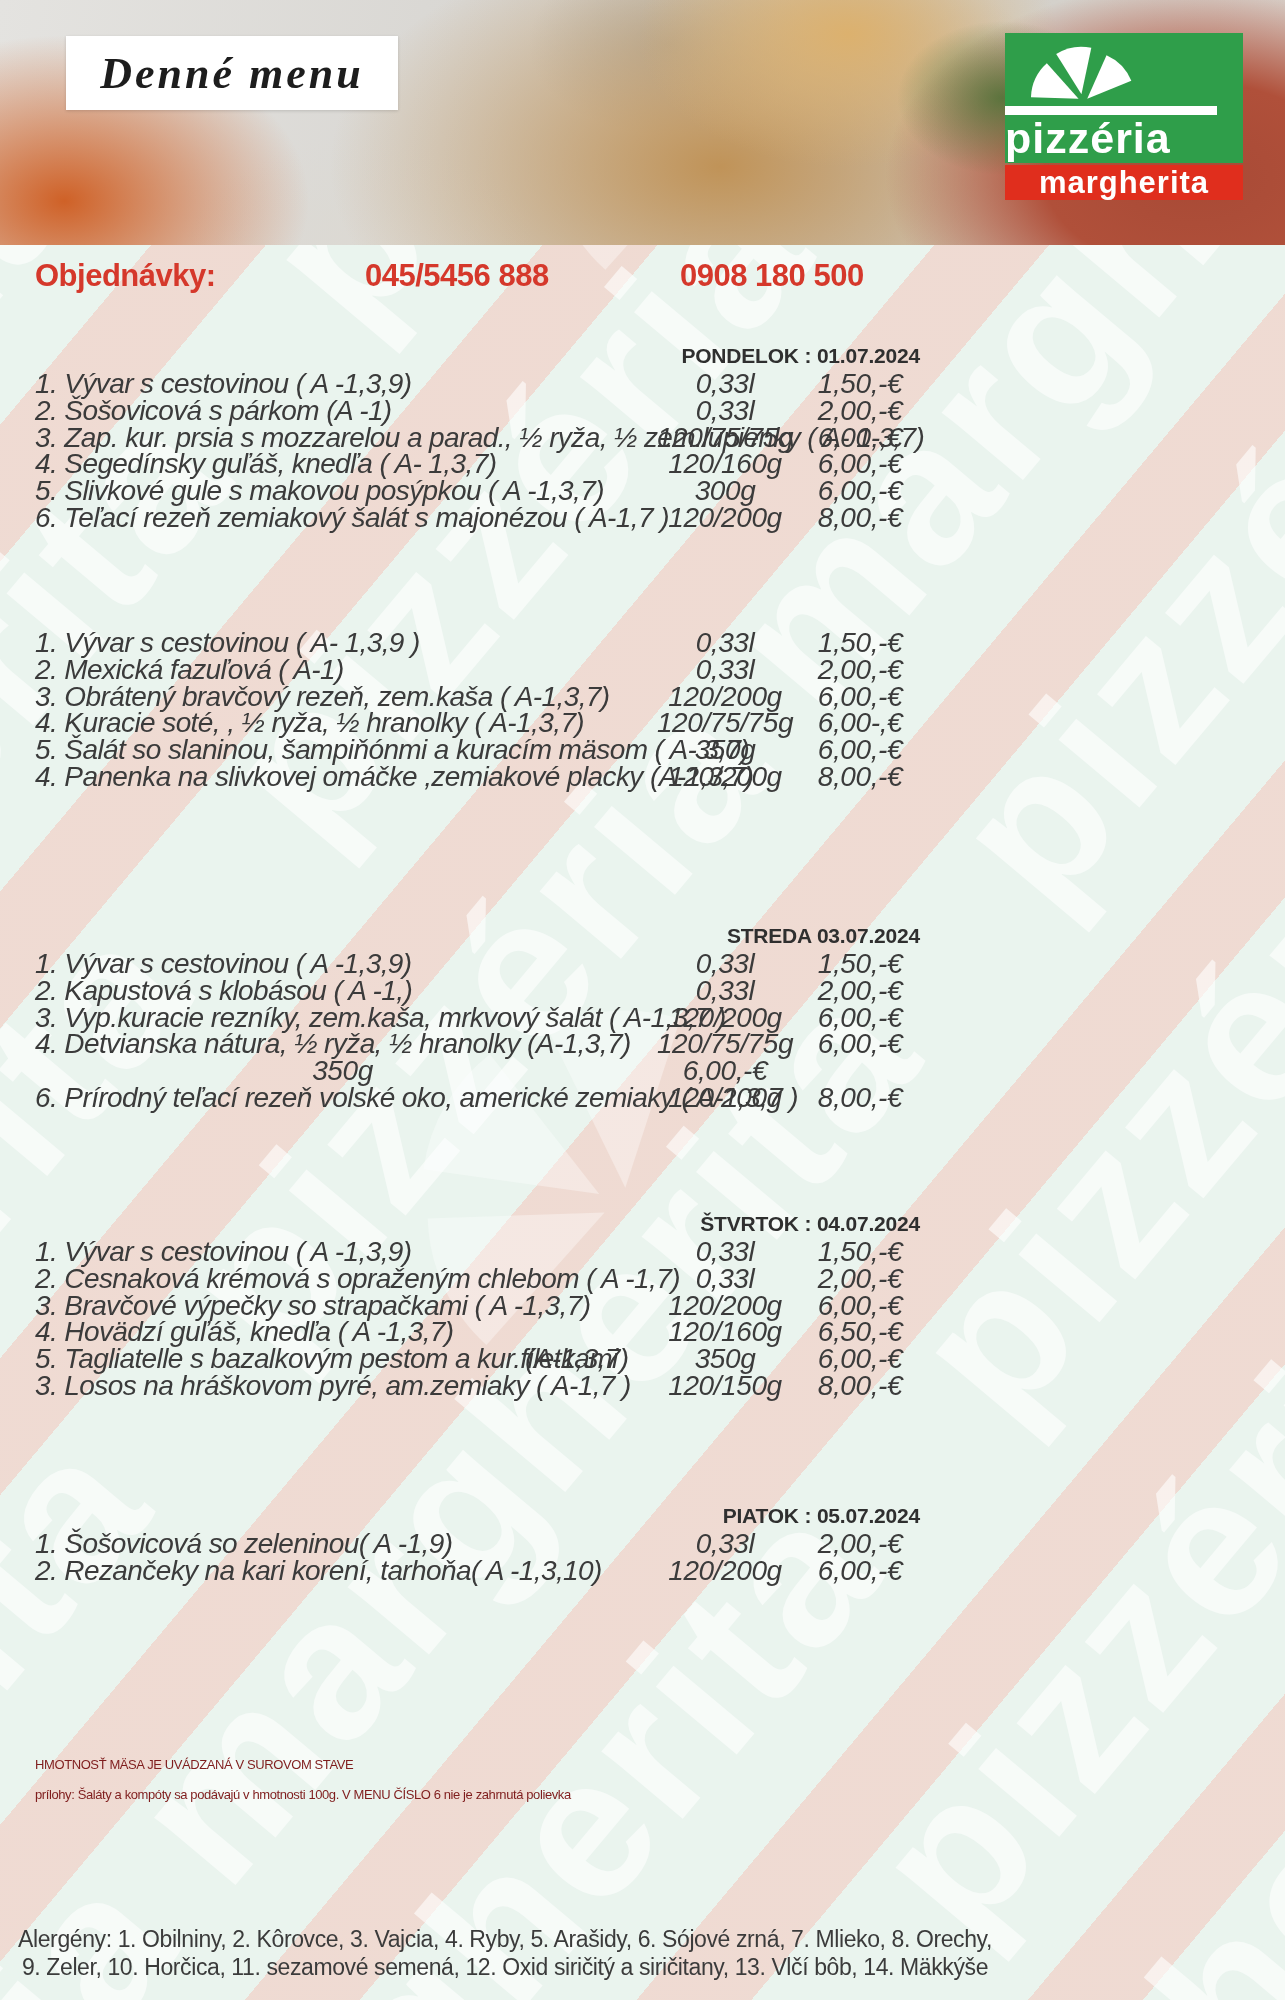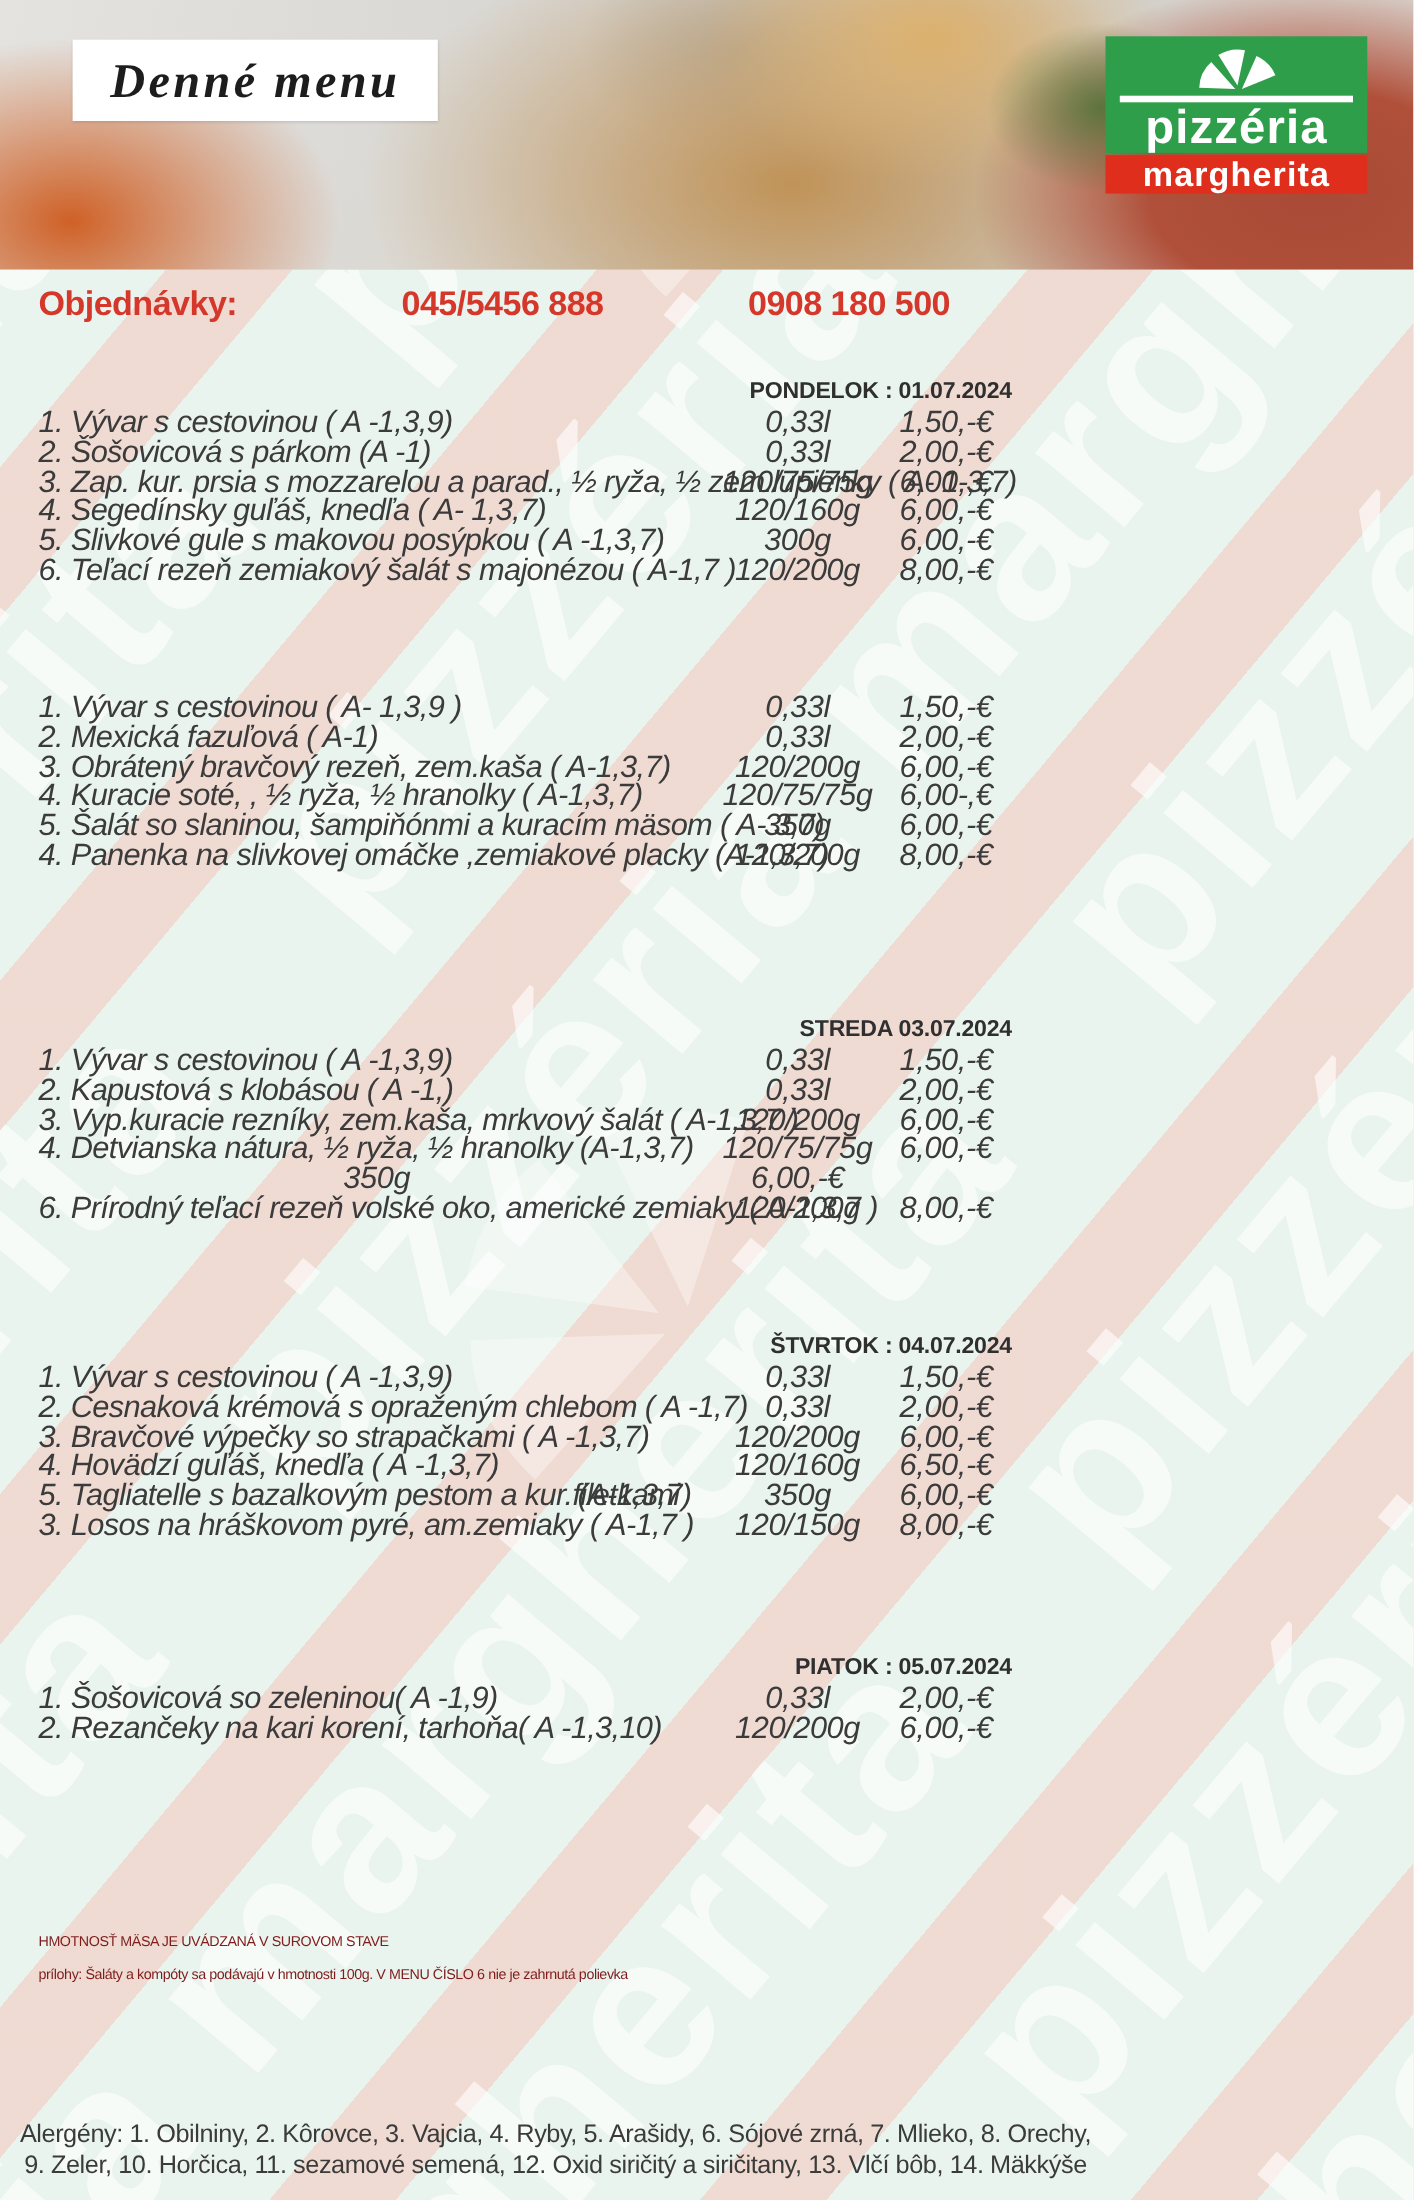--- a/index.html
+++ b/index.html
@@ -30,21 +30,21 @@
       radial-gradient(ellipse 340px 230px at 5% 82%, #cf6127 0%, rgba(207,97,39,0) 72%),
       radial-gradient(ellipse 250px 160px at 28% 102%, #dcd9d3 0%, rgba(220,217,211,0) 70%),
       linear-gradient(100deg,#e4e3e0 0%,#d9d7d3 35%,#cfccc6 65%,#dbd8d2 100%);}
   .banner-title-box{position:absolute;left:66px;top:36px;width:332px;height:74px;background:#ffffff;
         display:flex;align-items:center;justify-content:center;box-shadow:0 1px 3px rgba(0,0,0,.15);}
   .banner-title{font-family:"Liberation Serif",serif;font-style:italic;font-weight:600;
         font-size:44px;color:#1d1d1d;letter-spacing:3px;}
 
   
   .logo{position:absolute;left:1005px;top:33px;width:238px;}
-  .logo-green{background:#2f9e4a;height:106px;display:flex;flex-direction:column;align-items:center;
+  .logo-green{background:#2f9e4a;height:130px;display:flex;flex-direction:column;
         padding-top:8px;box-sizing:border-box;}
   .logo-bar{width:212px;height:9px;background:#ffffff;margin-top:3px;}
   .logo-word1{font-size:43px;font-weight:bold;color:#ffffff;line-height:46px;margin-top:0;letter-spacing:1px;}
   .logo-red{background:#e02e1d;height:35px;margin-top:2px;display:flex;align-items:center;justify-content:center;}
   .logo-word2{font-size:31px;font-weight:bold;color:#ffffff;letter-spacing:1px;}
 
   
   .orders{position:absolute;left:35px;top:258px;width:1000px;height:42px;
         color:#d5382b;font-weight:bold;font-size:31px;letter-spacing:-0.5px;}
   .orders .phone1{position:absolute;left:330px;top:0;}

